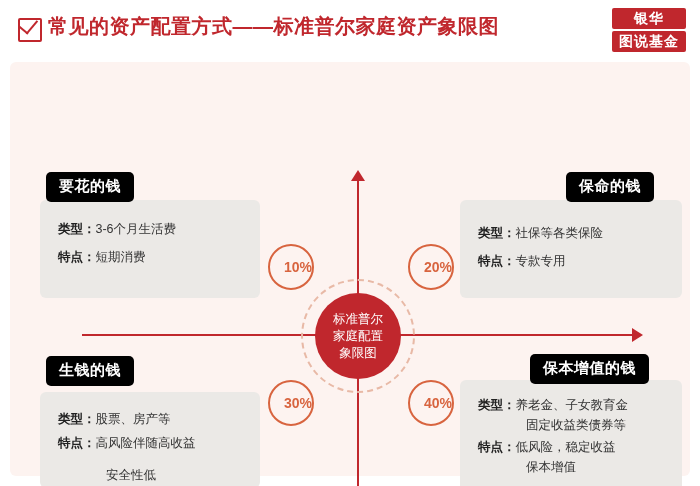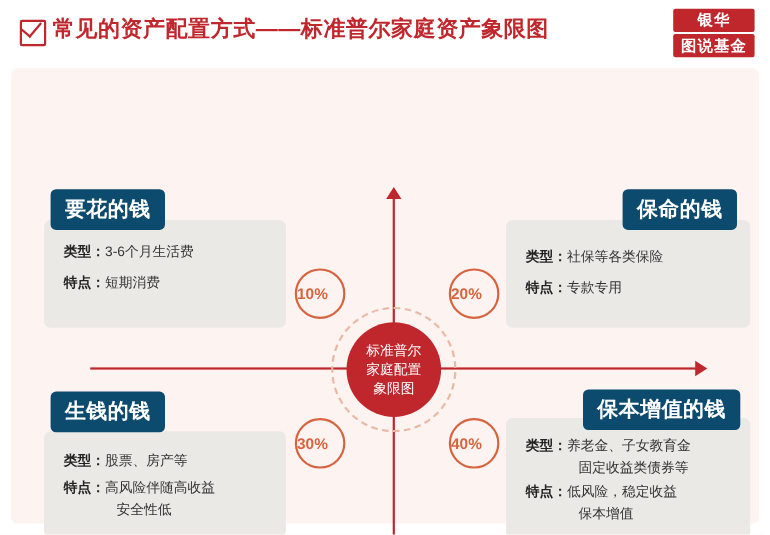--- a/index.html
+++ b/index.html
@@ -145,38 +145,38 @@
     position: absolute;
     width: 46px; height: 46px;
     border-radius: 50%;
     background: #fdf3f0;
     border: 2px solid #d8643f;
     box-sizing: border-box;
     color: #d8643f;
     font-size: 14px;
     font-weight: bold;
     line-height: 42px;
-    text-align: left;
+    text-align: right;
   }
   #pct-tl { left: 258px; top: 182px; }
   #pct-tr { left: 398px; top: 182px; }
   #pct-bl { left: 258px; top: 318px; }
   #pct-br { left: 398px; top: 318px; }
 
   
   .qbox {
     position: absolute;
     background: #ebe9e6;
     border-radius: 6px;
   }
   .qlabel {
     position: absolute;
-    background: #0c4a6e;
+    background: #000000;
     color: #ffffff;
-    font-size: 19px;
+    font-size: 15px;
     font-weight: bold;
     padding: 5px 13px 6px 13px;
     border-radius: 5px;
     white-space: nowrap;
     letter-spacing: 0.5px;
   }
   .qrow {
     position: absolute;
     font-size: 12.5px;
     color: #333333;
@@ -198,21 +198,21 @@
 
   #box-tr { left: 450px; top: 138px; width: 222px; height: 98px; }
   #label-tr { left: 556px; top: 110px; }
   #tr-r1 { left: 468px; top: 162px; }
   #tr-r2 { left: 468px; top: 190px; }
 
   #box-bl { left: 30px; top: 330px; width: 220px; height: 96px; }
   #label-bl { left: 36px; top: 294px; }
   #bl-r1 { left: 48px; top: 348px; }
   #bl-r2 { left: 48px; top: 372px; }
-  #bl-r3 { left: 96px; top: 392px; }
+  #bl-r3 { left: 96px; top: 404px; }
 
   #box-br { left: 450px; top: 318px; width: 222px; height: 112px; }
   #label-br { left: 520px; top: 292px; }
   #br-r1 { left: 468px; top: 334px; }
   #br-r2 { left: 516px; top: 354px; }
   #br-r3 { left: 468px; top: 376px; text-align: right; }
   #br-r4 { left: 516px; top: 396px; }
 </style>
 </head>
 <body>

